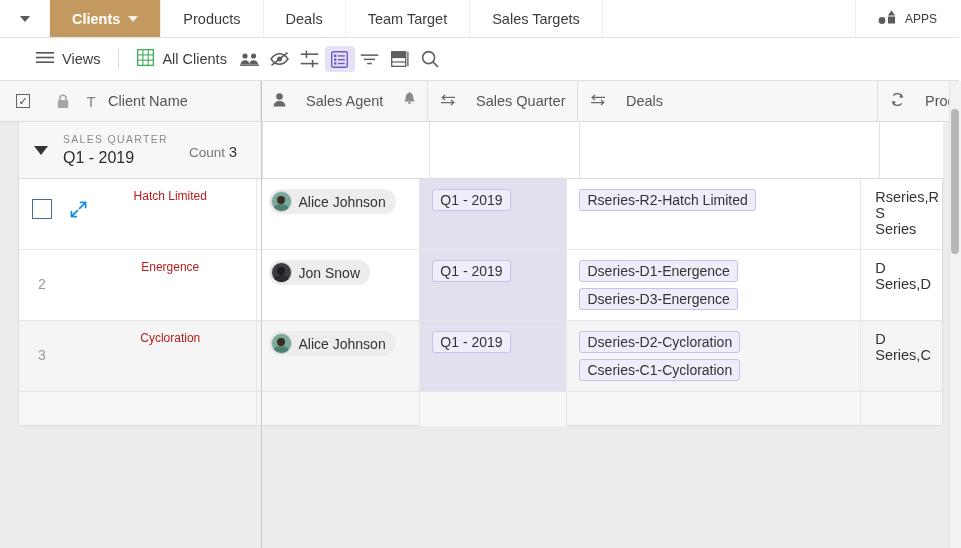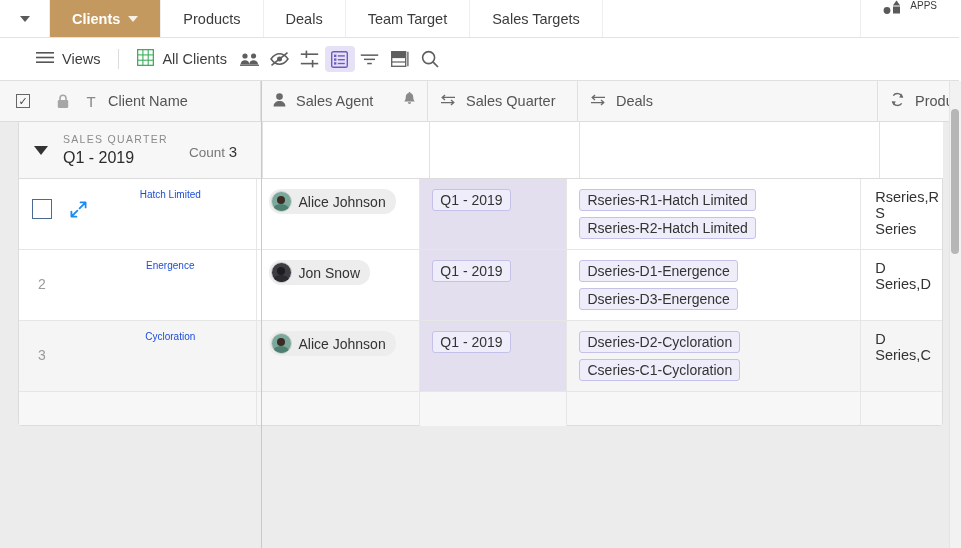--- a/index.html
+++ b/index.html
@@ -24,22 +24,22 @@
   .tab {
     display: flex; align-items: center; justify-content: center; gap: 8px;
     padding: 0 22px; font-size: 14.5px; color: #3c3c3c;
     border-right: 1px solid #eeeeee; white-space: nowrap;
   }
   .tab.active {
     background: #c4995f; color: #ffffff; font-weight: bold;
   }
   .tab-spacer { flex: 1; border-right: 1px solid #eeeeee; }
   .tab-apps {
-    display: flex; align-items: flex-start; gap: 8px;
-    padding: 0 22px; font-size: 10px; color: #3c3c3c;
+    display: flex; align-items: center; gap: 8px;
+    padding: 0 22px; font-size: 12px; color: #3c3c3c;
   }
   .caret-down {
     width: 0; height: 0;
     border-left: 5px solid transparent;
     border-right: 5px solid transparent;
     border-top: 6px solid #5a5a5a;
   }
   .caret-down.white { border-top-color: #ffffff; opacity: .85; }
 
   
@@ -65,21 +65,21 @@
 
   .headerrow {
     display: flex; height: 41px; background: #f7f7f7;
     border-bottom: 1px solid #dcdcdc; align-items: center;
     position: relative;
   }
   .hcell {
     display: flex; align-items: center; height: 41px;
     font-size: 14.5px; color: #555555;
     border-right: 1px solid #e0e0e0;
-    padding-left: 12px; gap: 10px; overflow: hidden; white-space: nowrap;
+    padding-left: 12px; gap: 20px; overflow: hidden; white-space: nowrap;
   }
   .hcell.c-name  { width: 261px; padding-left: 0; gap: 0; }
   .hcell.c-agent { width: 167px; }
   .hcell.c-quarter { width: 150px; }
   .hcell.c-deals { width: 300px; }
   .hcell.c-prod  { width: 83px; border-right: none; }
 
   .hc-check { width: 46px; display: flex; align-items: center; justify-content: center; }
   .hc-lock  { width: 34px; display: flex; align-items: center; justify-content: center; }
   .hc-tglyph{ width: 22px; text-align: center; font-size: 15px; color: #888; }
@@ -144,21 +144,21 @@
   .rn {
     width: 46px; flex: none; font-size: 14px; color: #9a9a9a;
     display: flex; align-items: center; justify-content: center;
     padding-top: 26px;
   }
   .rn-box { width: 46px; flex: none; display: flex; align-items: center; justify-content: center; padding-top: 20px; }
   .cb-blue { width: 20px; height: 20px; border: 1.5px solid #4a6b96; background: #fff; }
   .expand-ic { width: 26px; flex: none; display: flex; align-items: center; justify-content: center; padding-top: 22px; }
   .rn-name {
     flex: 1; text-align: center; padding: 10px 6px 0 0;
-    font-size: 10px; color: #1d4ed8;
+    font-size: 12px; color: #b91c1c;
   }
 
   .chip-agent {
     display: inline-flex; align-items: center; gap: 7px;
     background: #ededed; border-radius: 12px; padding: 2px 10px 2px 2px;
     font-size: 14px; color: #333;
   }
   .avatar {
     width: 21px; height: 21px; border-radius: 50%;
     background: #7aa89a; position: relative; overflow: hidden; flex: none;
@@ -446,21 +446,20 @@
           <span class="chip-agent">
             <span class="avatar"></span>
             <span>Alice Johnson</span>
           </span>
         </div>
         <div class="cell c-quarter">
           <span class="chip-link chip-q">Q1 - 2019</span>
         </div>
         <div class="cell c-deals">
           <span class="deal-list">
-            <span class="chip-link">Rseries-R1-Hatch Limited</span>
             <span class="chip-link">Rseries-R2-Hatch Limited</span>
           </span>
         </div>
         <div class="cell c-prod">
           <span>Rseries,R S Series</span>
         </div>
       </div>
 
       <div class="row" style="height:71px">
         <div class="cell c-name">

